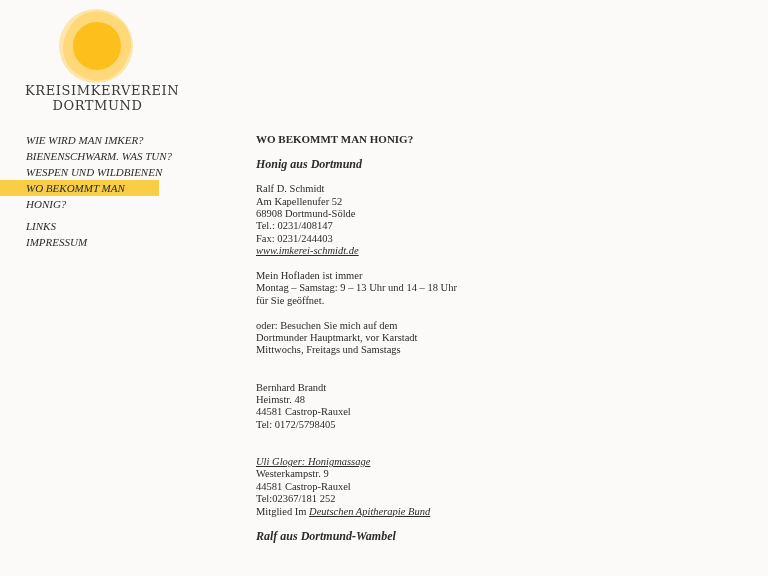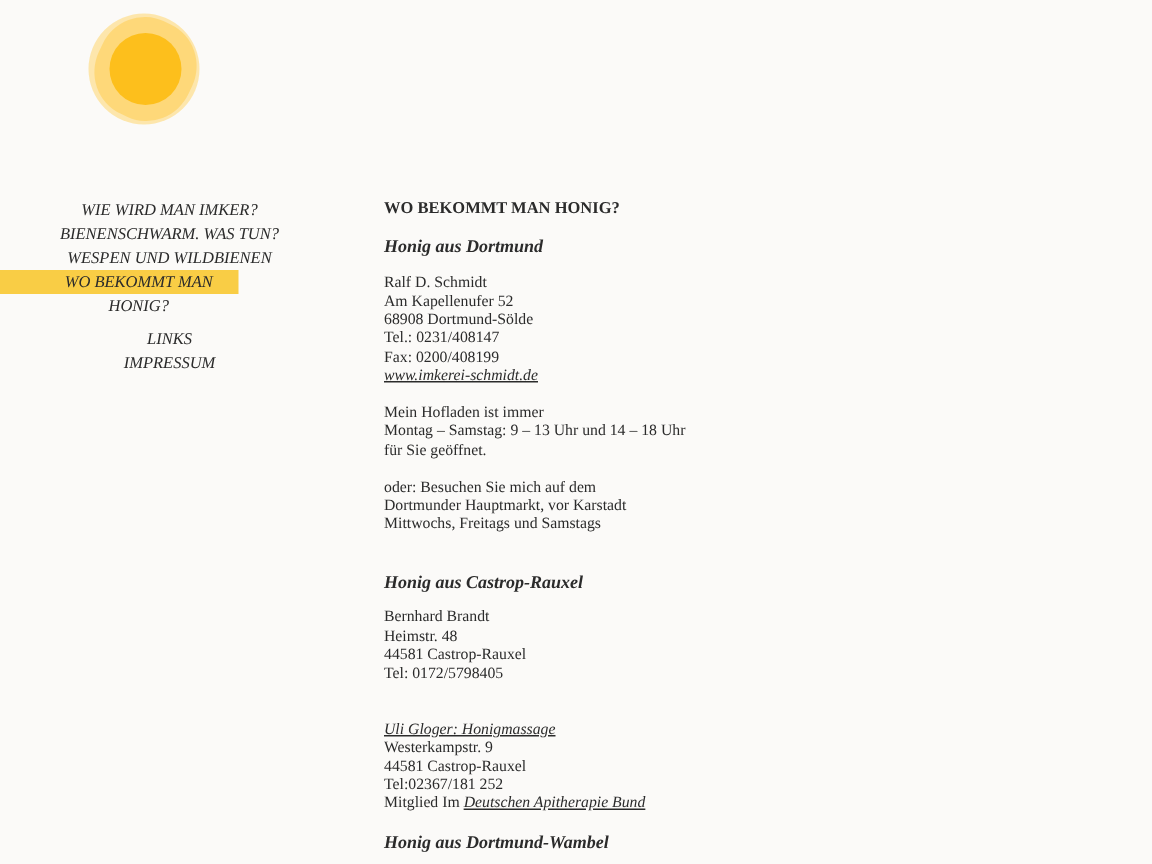--- a/index.html
+++ b/index.html
@@ -13,21 +13,21 @@
   .logo { position:absolute; left:0; top:0; width:200px; height:120px; }
   .sun { position:absolute; left:59px; top:9px; width:74px; height:74px; }
   .sun .c1 { position:absolute; left:0; top:0; width:74px; height:74px; border-radius:50%; background:rgba(255,206,80,0.45); }
   .sun .c2 { position:absolute; left:5px; top:3px; width:66px; height:68px; border-radius:46%; background:rgba(255,200,60,0.45); transform:rotate(25deg); }
   .sun .c3 { position:absolute; left:14px; top:13px; width:48px; height:48px; border-radius:50%; background:#fdbf1c; }
   .logo-text {
     position:absolute; left:25px; top:83px; width:145px;
     font-family:"DejaVu Serif", serif; font-size:13px; letter-spacing:0.6px;
     text-align:center; color:#3a3a3a; line-height:15px;
   }
-  .nav { position:absolute; left:0; top:132px; width:200px;text-align:center; }
+  .nav { position:absolute; left:0; top:132px; width:200px; }
   .nav a {
     display:block; padding-left:26px; height:16px; line-height:16px;
     font-style:italic; font-size:11px; color:#2b2b2b; text-decoration:none;
     text-transform:uppercase;
   }
   .nav a.active { background:#f9cd45; width:133px; }
   .nav .gap { height:22px; }
   .main { position:absolute; left:256px; top:133px; width:480px; font-size:10.5px; line-height:12.4px; }
   .main h1 { font-size:11px; font-weight:bold; margin:0 0 13px 0; }
   .main h2 { font-size:12px; font-weight:bold; font-style:italic; margin:0 0 12.4px 0; }
@@ -37,20 +37,24 @@
 </style>
 </head>
 <body>
 
 <div class="logo">
   <div class="sun">
     <div class="c1"></div>
       <div class="c2"></div>
       <div class="c3"></div>
   </div>
+  <div class="logo-text">
+    <div>KREISIMKERVEREIN</div>
+    <div>DORTMUND</div>
+  </div>
 </div>
 
 <nav class="nav">
   <a href="#">Wie wird man Imker?</a>
   <a href="#">Bienenschwarm. Was tun?</a>
   <a href="#">Wespen und Wildbienen</a>
   <a href="#" class="active">Wo bekommt man Honig?</a>
   <div class="gap"></div>
   <a href="#">Links</a>
   <a href="#">Impressum</a>
@@ -58,45 +62,44 @@
 
 <main class="main">
   <h1>WO BEKOMMT MAN HONIG?</h1>
 
   <h2>Honig aus Dortmund</h2>
   <p>
     <span>Ralf D. Schmidt</span><br>
     <span>Am Kapellenufer 52</span><br>
     <span>68908 Dortmund-Sölde</span><br>
     <span>Tel.: 0231/408147</span><br>
-    <span>Fax: 0200/408199</span><br>
+    <span>Fax: 0231/244403</span><br>
     <a href="#">www.imkerei-schmidt.de</a>
   </p>
   <p>
     <span>Mein Hofladen ist immer</span><br>
     <span>Montag – Samstag: 9 – 13 Uhr und 14 – 18 Uhr</span><br>
     <span>für Sie geöffnet.</span>
   </p>
   <p>
     <span>oder: Besuchen Sie mich auf dem</span><br>
     <span>Dortmunder Hauptmarkt, vor Karstadt</span><br>
     <span>Mittwochs, Freitags und Samstags</span>
   </p>
   <div class="spacer"></div>
 
-  <h2>Honig aus Castrop-Rauxel</h2>
   <p>
     <span>Bernhard Brandt</span><br>
     <span>Heimstr. 48</span><br>
     <span>44581 Castrop-Rauxel</span><br>
     <span>Tel: 0172/5798405</span>
   </p>
   <p>
     <br>
     <a href="#">Uli Gloger: Honigmassage</a><br>
     <span>Westerkampstr. 9</span><br>
     <span>44581 Castrop-Rauxel</span><br>
     <span>Tel:02367/181 252</span><br>
     <span style="white-space:pre">Mitglied Im </span><a href="#">Deutschen Apitherapie Bund</a>
   </p>
 
-  <h2>Honig aus Dortmund-Wambel</h2>
+  <h2>Ralf aus Dortmund-Wambel</h2>
 </main>
 
 </body></html>

